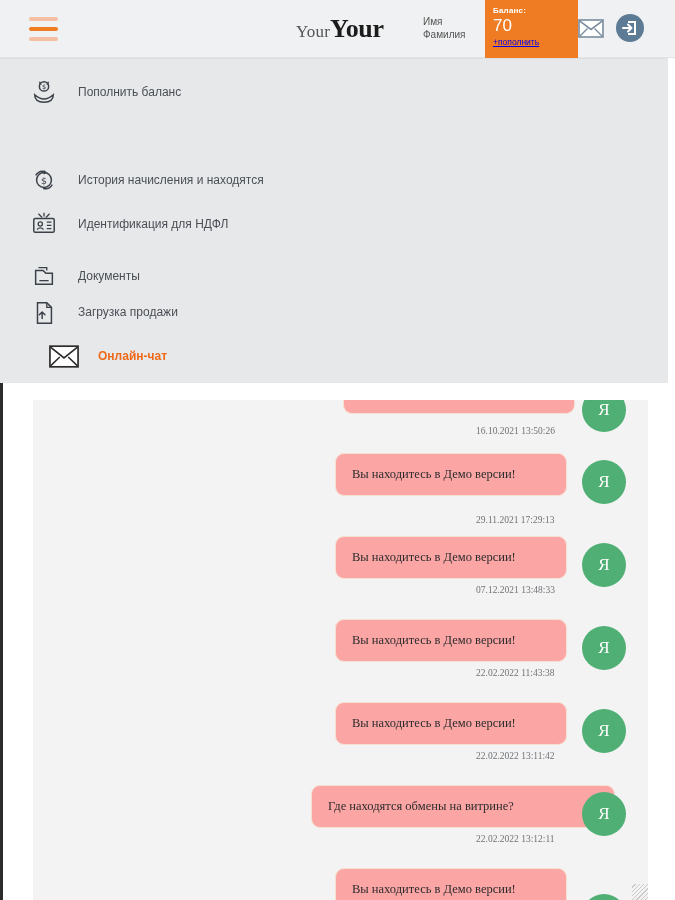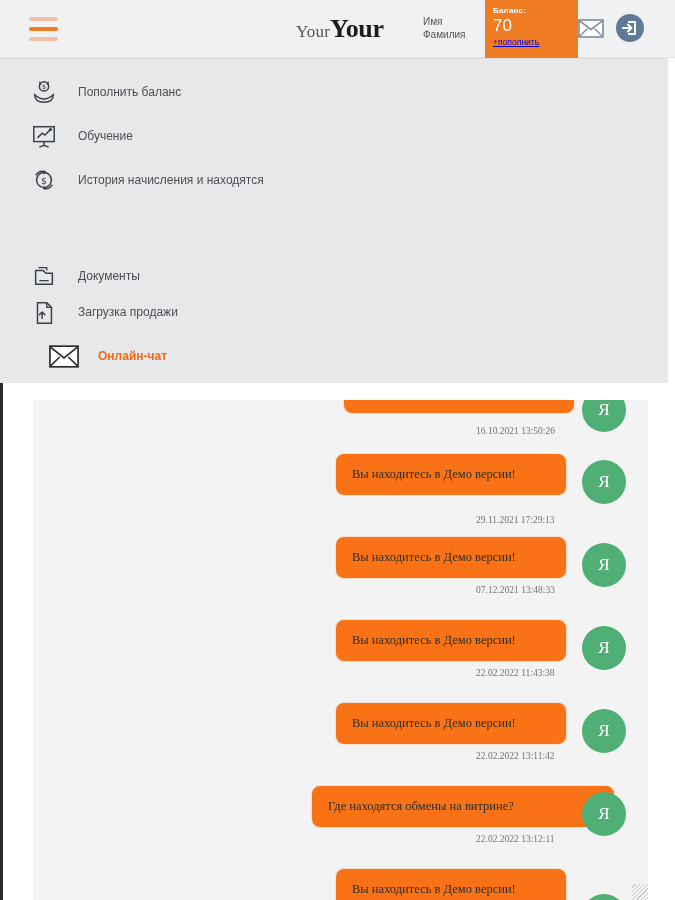--- a/index.html
+++ b/index.html
@@ -78,21 +78,21 @@
     border-left:3px solid #2b2b2b;
     box-sizing:border-box;
   }
   .chatpanel{
     position:absolute;left:30px;top:17px;width:615px;height:500px;
     background:#f3f3f3;overflow:hidden;
   }
   .msgrow{position:absolute;left:0;width:615px;}
   .bubble{
     position:absolute;
-    background:#f97316;
+    background:#fca5a5;
     border:1px solid #f6e0d1;
     border-radius:9px;
     font-size:12.5px;color:#2c2c2c;
     font-family:"Liberation Serif", serif;
     padding:13px 16px;
     box-sizing:border-box;
     white-space:nowrap;
   }
   .bubble.clipped{border-radius:0 0 9px 9px;border-top:none;padding:0;height:14px;}
   .stamp{
@@ -164,44 +164,45 @@
         <svg viewBox="0 0 28 28" width="26" height="26">
           <circle cx="14" cy="8" r="5" fill="none" stroke="#3b4148" stroke-width="1.6"></circle>
           <text x="14" y="11" font-size="7" text-anchor="middle" fill="#3b4148" font-family="DejaVu Sans, sans-serif">$</text>
           <path d="M4 17 q10 9 20 0 q0 8 -10 8 q-10 0 -10 -8 z" fill="none" stroke="#3b4148" stroke-width="1.6"></path>
           <path d="M9 3 L11 6 M19 3 L17 6" stroke="#3b4148" stroke-width="1.4"></path>
         </svg>
       </span>
       <span class="mi-label">Пополнить баланс</span>
     </div>
 
-    <div class="menu-item" style="top:56px;">
-      <span class="mi-icon">
-        <svg viewBox="0 0 28 28" width="26" height="26">
-          <rect x="3" y="4" width="22" height="16" fill="none" stroke="#3b4148" stroke-width="1.6"></rect>
-          <path d="M7 16 L12 11 L15 13 L21 7" fill="none" stroke="#3b4148" stroke-width="1.6"></path>
-          <circle cx="21" cy="7" r="1.7" fill="#3b4148"></circle>
-          <path d="M14 20 L14 24 M9 26 L14 24 L19 26" fill="none" stroke="#3b4148" stroke-width="1.6"></path>
-        </svg>
-      </span>
-      <span class="mi-label">Обучение</span>
-    </div>
 
     <div class="menu-item" style="top:100px;">
       <span class="mi-icon">
         <svg viewBox="0 0 28 28" width="26" height="26">
           <circle cx="14" cy="14" r="8" fill="none" stroke="#3b4148" stroke-width="1.6"></circle>
           <text x="14" y="18" font-size="10" text-anchor="middle" fill="#3b4148" font-family="DejaVu Sans, sans-serif">$</text>
           <path d="M5 9 q4 -6 10 -4 M23 19 q-4 6 -10 4" fill="none" stroke="#3b4148" stroke-width="1.6"></path>
           <path d="M14 4 L16 6 L13.5 7.5" fill="none" stroke="#3b4148" stroke-width="1.4"></path>
         </svg>
       </span>
       <span class="mi-label">История начисления и находятся</span>
     </div>
 
+    <div class="menu-item" style="top:144px;">
+      <span class="mi-icon">
+        <svg viewBox="0 0 28 28" width="26" height="26">
+          <rect x="3" y="8" width="22" height="15" rx="1.5" fill="none" stroke="#3b4148" stroke-width="1.6"></rect>
+          <circle cx="10" cy="14" r="2.3" fill="none" stroke="#3b4148" stroke-width="1.4"></circle>
+          <path d="M6.5 20 q3.5 -3.5 7 0" fill="none" stroke="#3b4148" stroke-width="1.4"></path>
+          <path d="M17 12 h5 M17 15.5 h5 M17 19 h5" stroke="#3b4148" stroke-width="1.4"></path>
+          <path d="M8 3 L12 7 M20 3 L16 7 M14 2 L14 6" stroke="#3b4148" stroke-width="1.4"></path>
+        </svg>
+      </span>
+      <span class="mi-label">Идентификация для НДФЛ</span>
+    </div>
 
     <div class="menu-item" style="top:196px;">
       <span class="mi-icon">
         <svg viewBox="0 0 28 28" width="26" height="26">
           <path d="M5 8 h8 l3 3 h7 v12 h-18 z" fill="none" stroke="#3b4148" stroke-width="1.6"></path>
           <path d="M8 5 h9 v3" fill="none" stroke="#3b4148" stroke-width="1.4"></path>
           <path d="M9 19 h10" stroke="#3b4148" stroke-width="1.4"></path>
         </svg>
       </span>
       <span class="mi-label">Документы</span>

